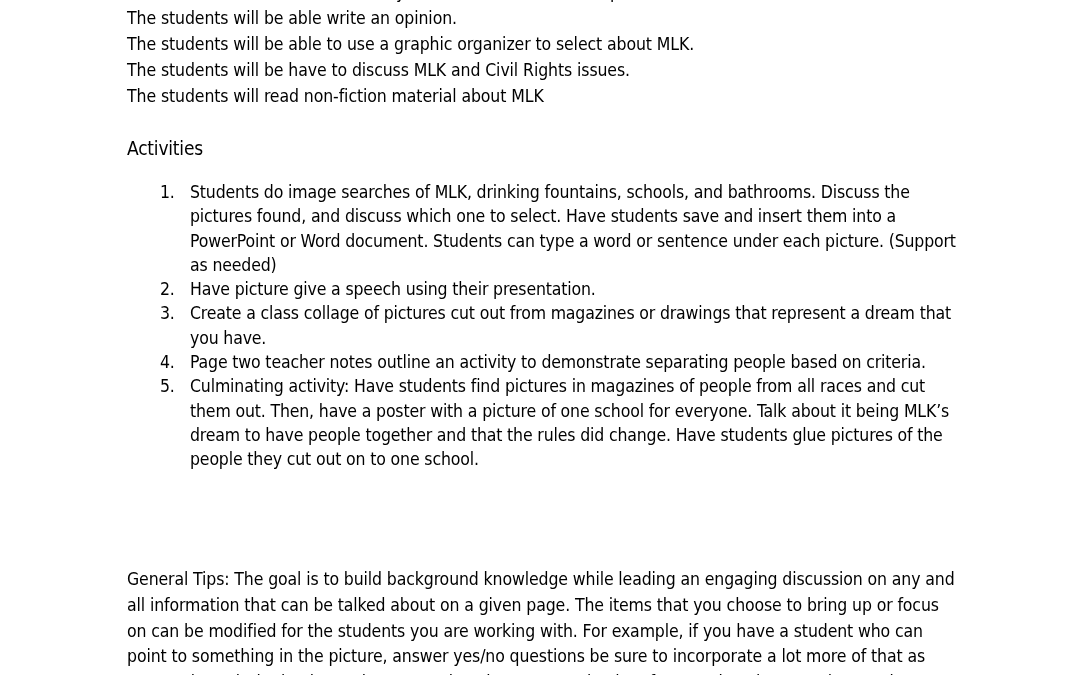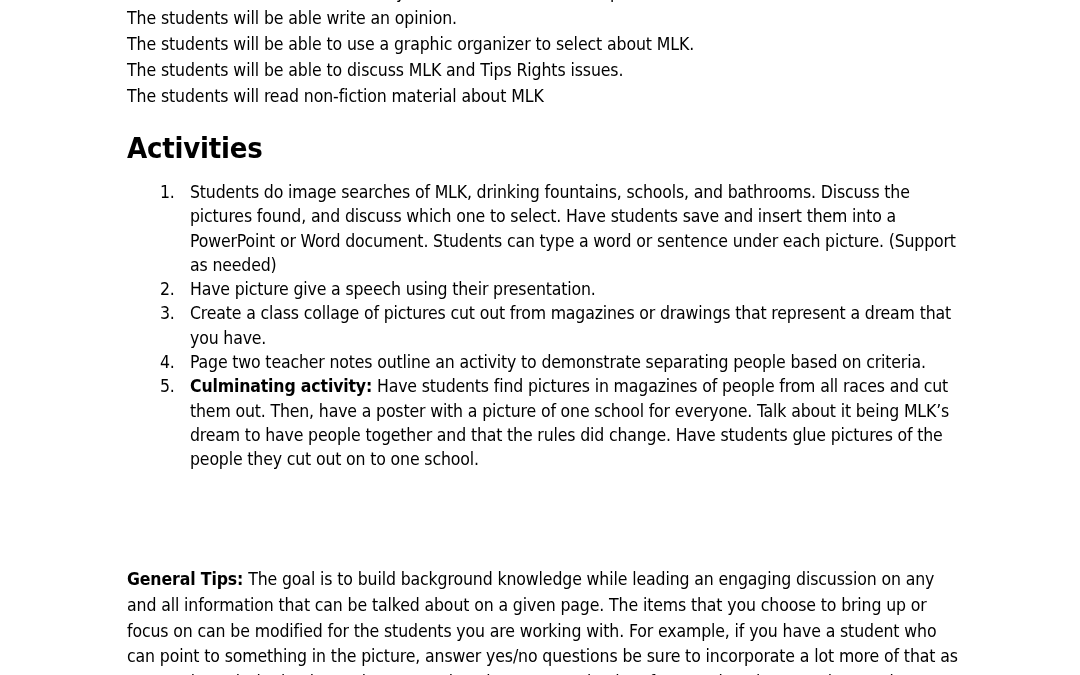--- a/index.html
+++ b/index.html
@@ -29,22 +29,22 @@
     top: -21px;
     width: 830px;
   }
   .obj-line {
     font-size: 17.5px;
     line-height: 26px;
     letter-spacing: -0.1px;
     white-space: nowrap;
   }
   .section-heading {
-    font-size: 29px;
-    font-weight: bold;
+    font-size: 19px;
+    font-weight: normal;
     line-height: 26px;
     margin-top: 26px;
     margin-bottom: 1px;
     letter-spacing: -0.2px;
   }
   ol.activities {
     margin: 0;
     padding: 0;
     list-style: none;
     margin-top: 19px;
@@ -67,34 +67,34 @@
     height: 78px;
   }
   .tips-para {
     font-size: 17.5px;
     line-height: 25.8px;
     letter-spacing: -0.12px;
     width: 831px;
     text-align: left;
   }
   .bold {
-    font-weight: bold;
+    font-weight: normal;
     margin-top: 42px;
   }
 </style>
 </head>
 <body>
 
 <div id="page">
   <div id="doc-body">
 
     <div class="obj-line">The students will be able to identify words used to describe a person.</div>
     <div class="obj-line">The students will be able write an opinion.</div>
     <div class="obj-line">The students will be able to use a graphic organizer to select about MLK.</div>
-    <div class="obj-line">The students will be able to discuss MLK and Tips Rights issues.</div>
+    <div class="obj-line">The students will be have to discuss MLK and Civil Rights issues.</div>
     <div class="obj-line">The students will read non-fiction material about MLK</div>
 
     <h2 class="section-heading">Activities</h2>
 
     <ol class="activities">
       <li>
         <span class="num">1.</span><span class="bold"></span><span>Students do image searches of MLK, drinking fountains, schools, and bathrooms.  Discuss the pictures found, and discuss which one to select. Have students save and insert them into a PowerPoint or Word document.  Students can type a word or sentence under each picture. (Support as needed)</span>
       </li>
       <li>
         <span class="num">2.</span><span class="bold"></span><span>Have picture give a speech using their presentation.</span>

